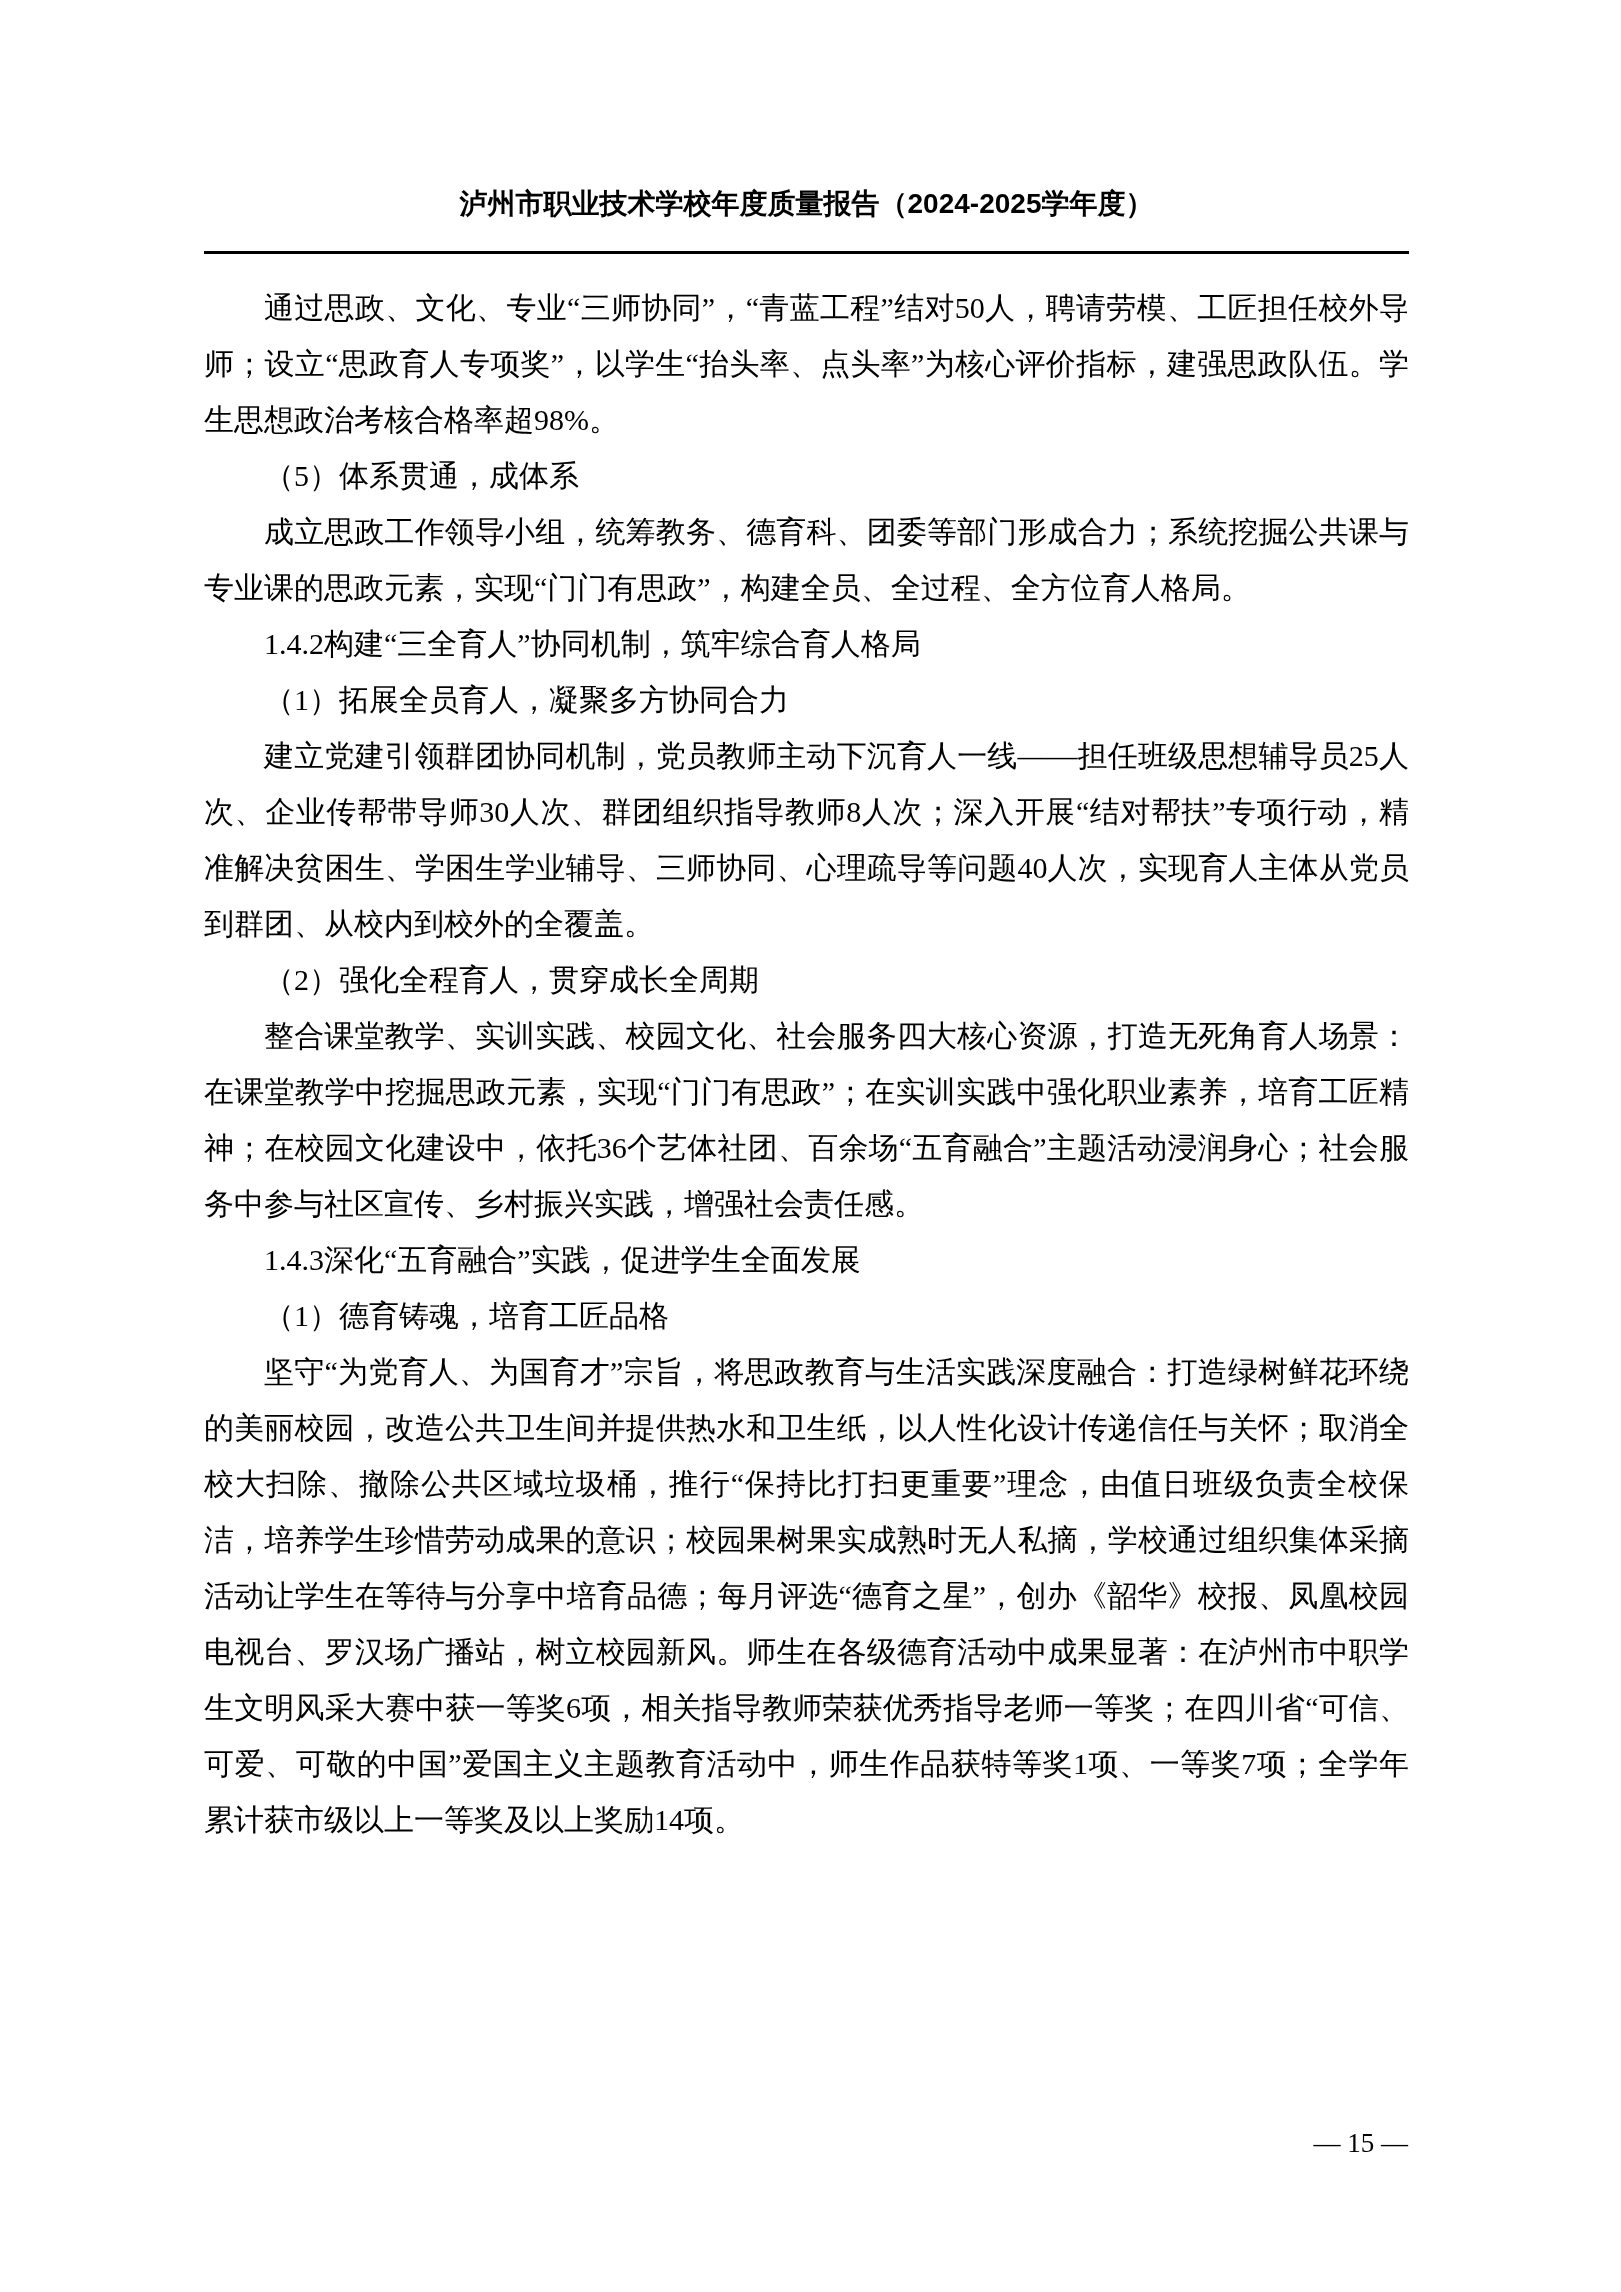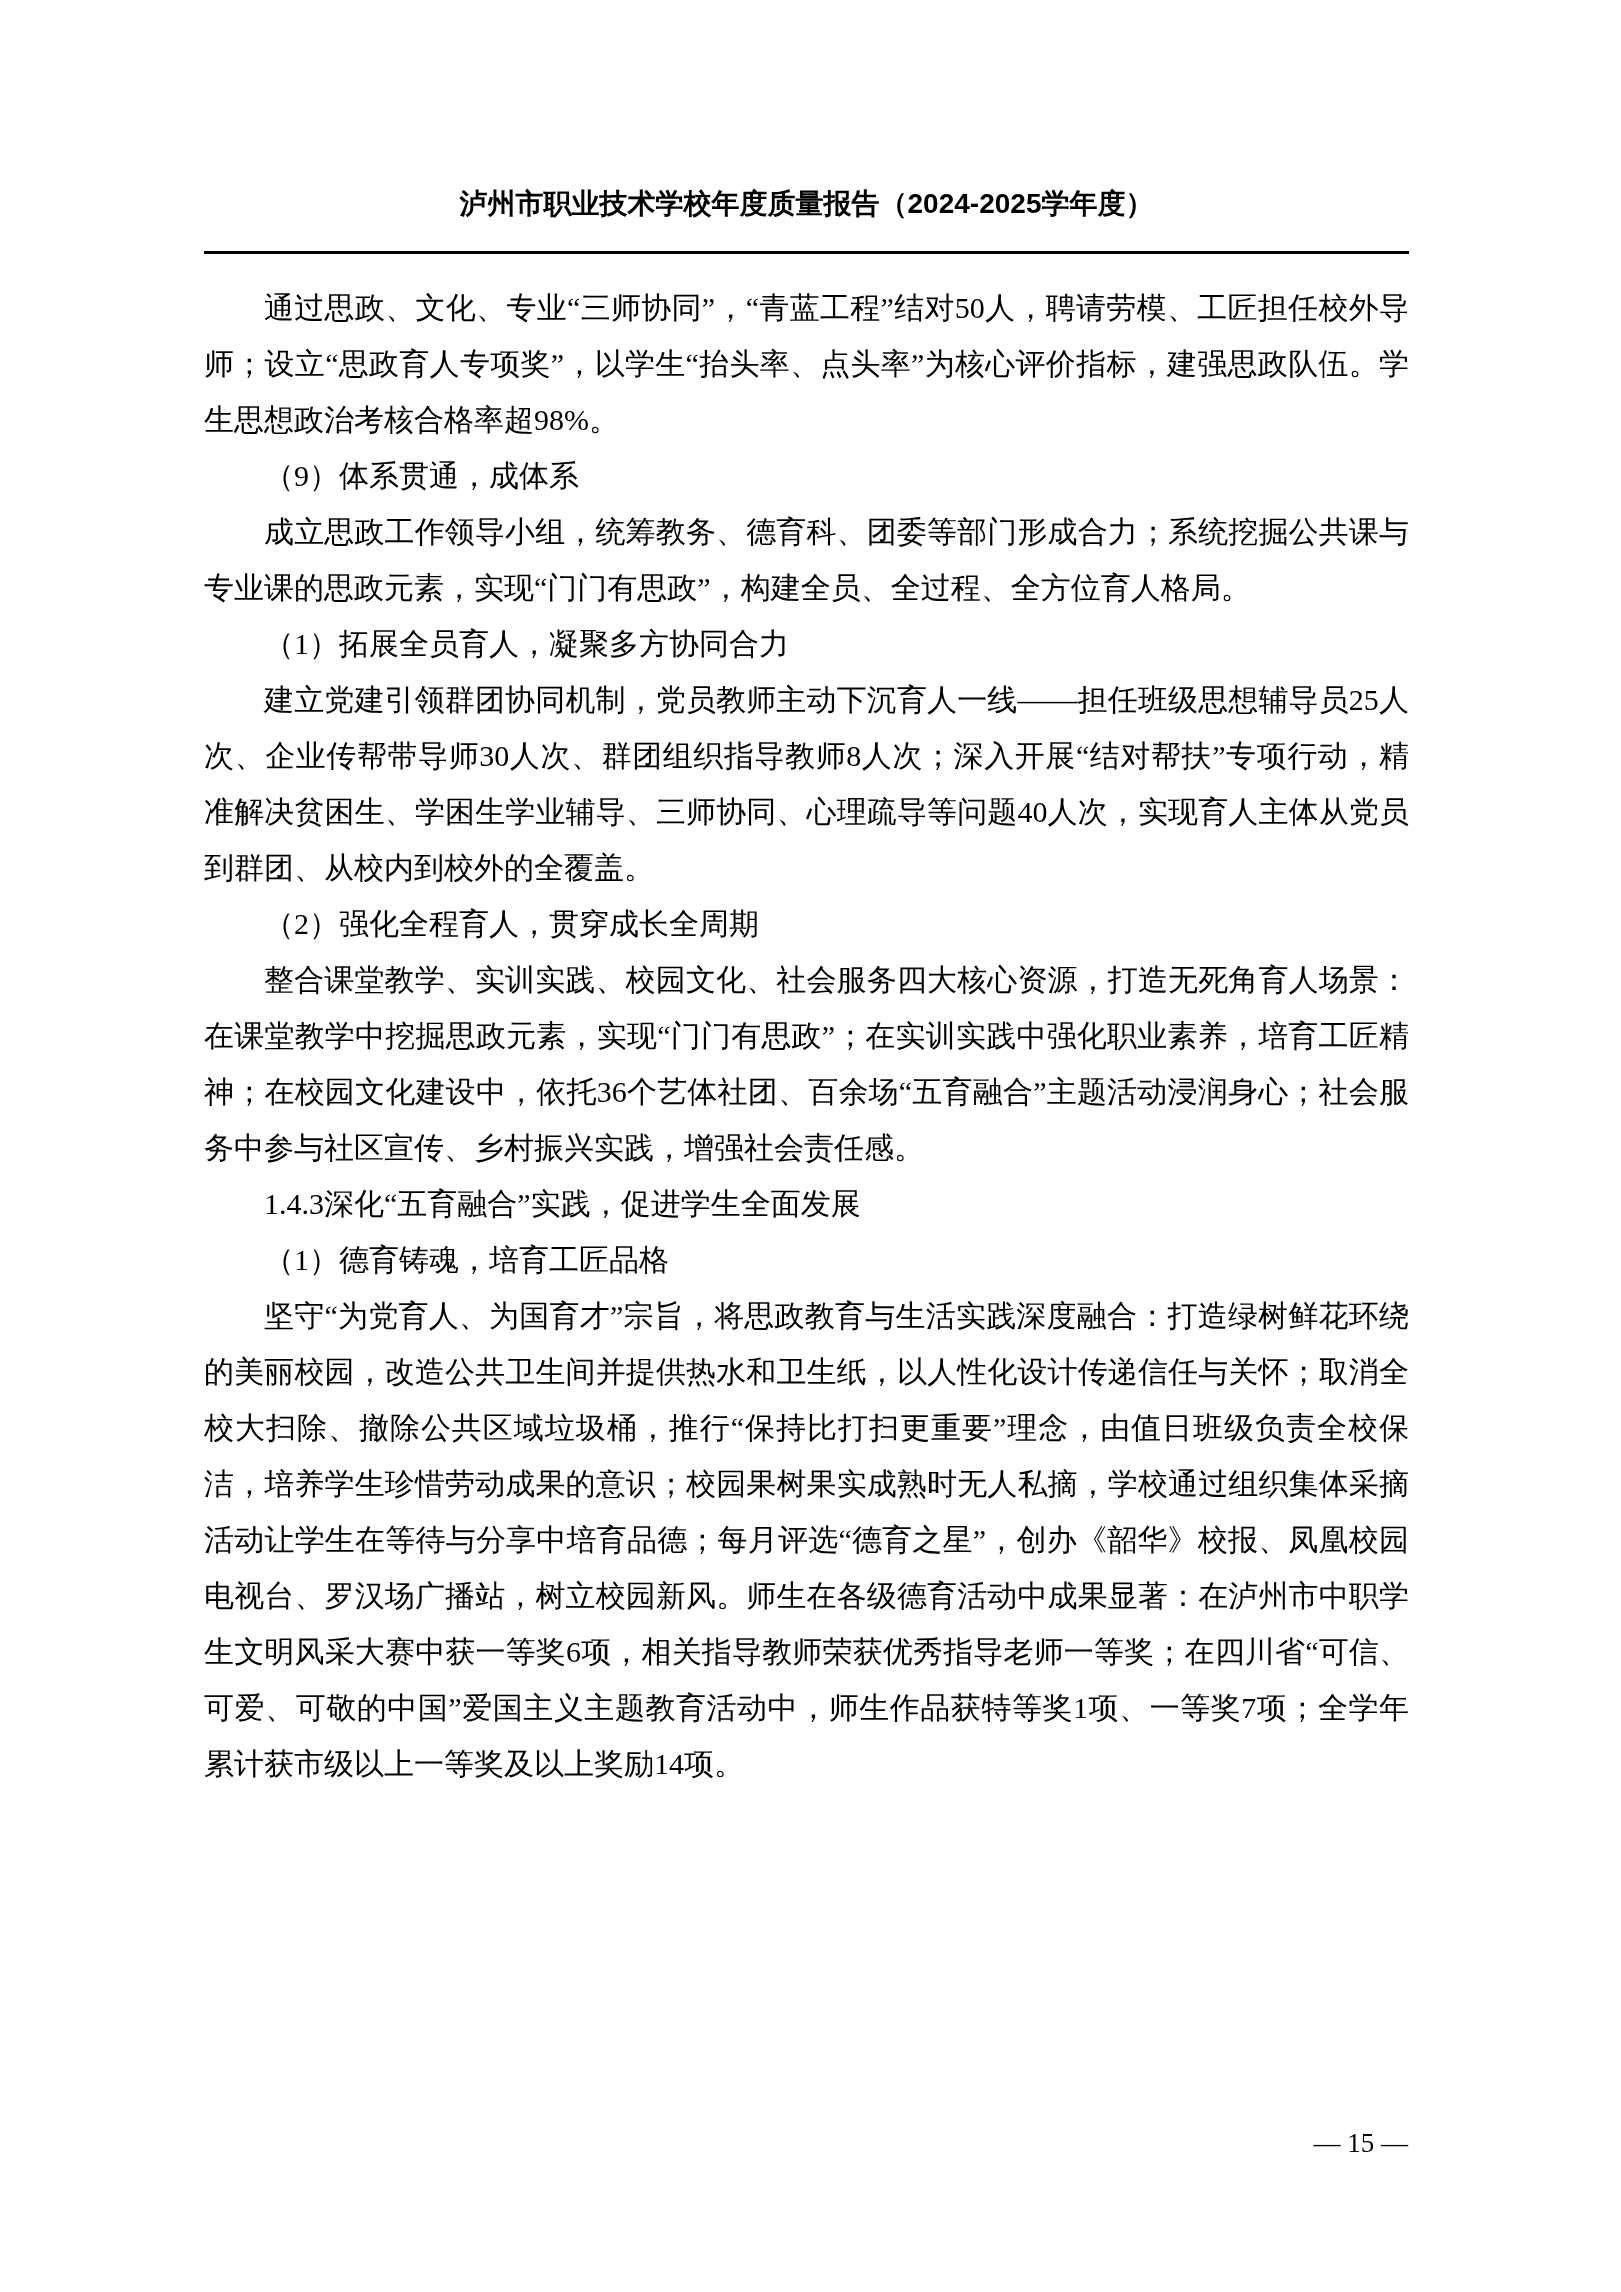--- a/index.html
+++ b/index.html
@@ -69,24 +69,25 @@
 <div class="page">
 
   <div class="doc-title">泸州市职业技术学校年度质量报告（2024-2025学年度）</div>
 
   <div class="header-rule"></div>
 
   <main class="doc-body">
 
       <p class="para">通过思政、文化、专业“三师协同”，“青蓝工程”结对50人，聘请劳模、工匠担任校外导师；设立“思政育人专项奖”，以学生“抬头率、点头率”为核心评价指标，建强思政队伍。学生思想政治考核合格率超98%。</p>
 
-      <p class="para">（9）体系贯通，成体系</p>
+      <p class="para">（5）体系贯通，成体系</p>
 
       <p class="para">成立思政工作领导小组，统筹教务、德育科、团委等部门形成合力；系统挖掘公共课与专业课的思政元素，实现“门门有思政”，构建全员、全过程、全方位育人格局。</p>
 
+      <p class="para">1.4.2构建“三全育人”协同机制，筑牢综合育人格局</p>
 
       <p class="para">（1）拓展全员育人，凝聚多方协同合力</p>
 
       <p class="para">建立党建引领群团协同机制，党员教师主动下沉育人一线——担任班级思想辅导员25人次、企业传帮带导师30人次、群团组织指导教师8人次；深入开展“结对帮扶”专项行动，精准解决贫困生、学困生学业辅导、三师协同、心理疏导等问题40人次，实现育人主体从党员到群团、从校内到校外的全覆盖。</p>
 
       <p class="para">（2）强化全程育人，贯穿成长全周期</p>
 
 
 
       <p class="para">整合课堂教学、实训实践、校园文化、社会服务四大核心资源，打造无死角育人场景：在课堂教学中挖掘思政元素，实现“门门有思政”；在实训实践中强化职业素养，培育工匠精神；在校园文化建设中，依托36个艺体社团、百余场“五育融合”主题活动浸润身心；社会服务中参与社区宣传、乡村振兴实践，增强社会责任感。</p>

